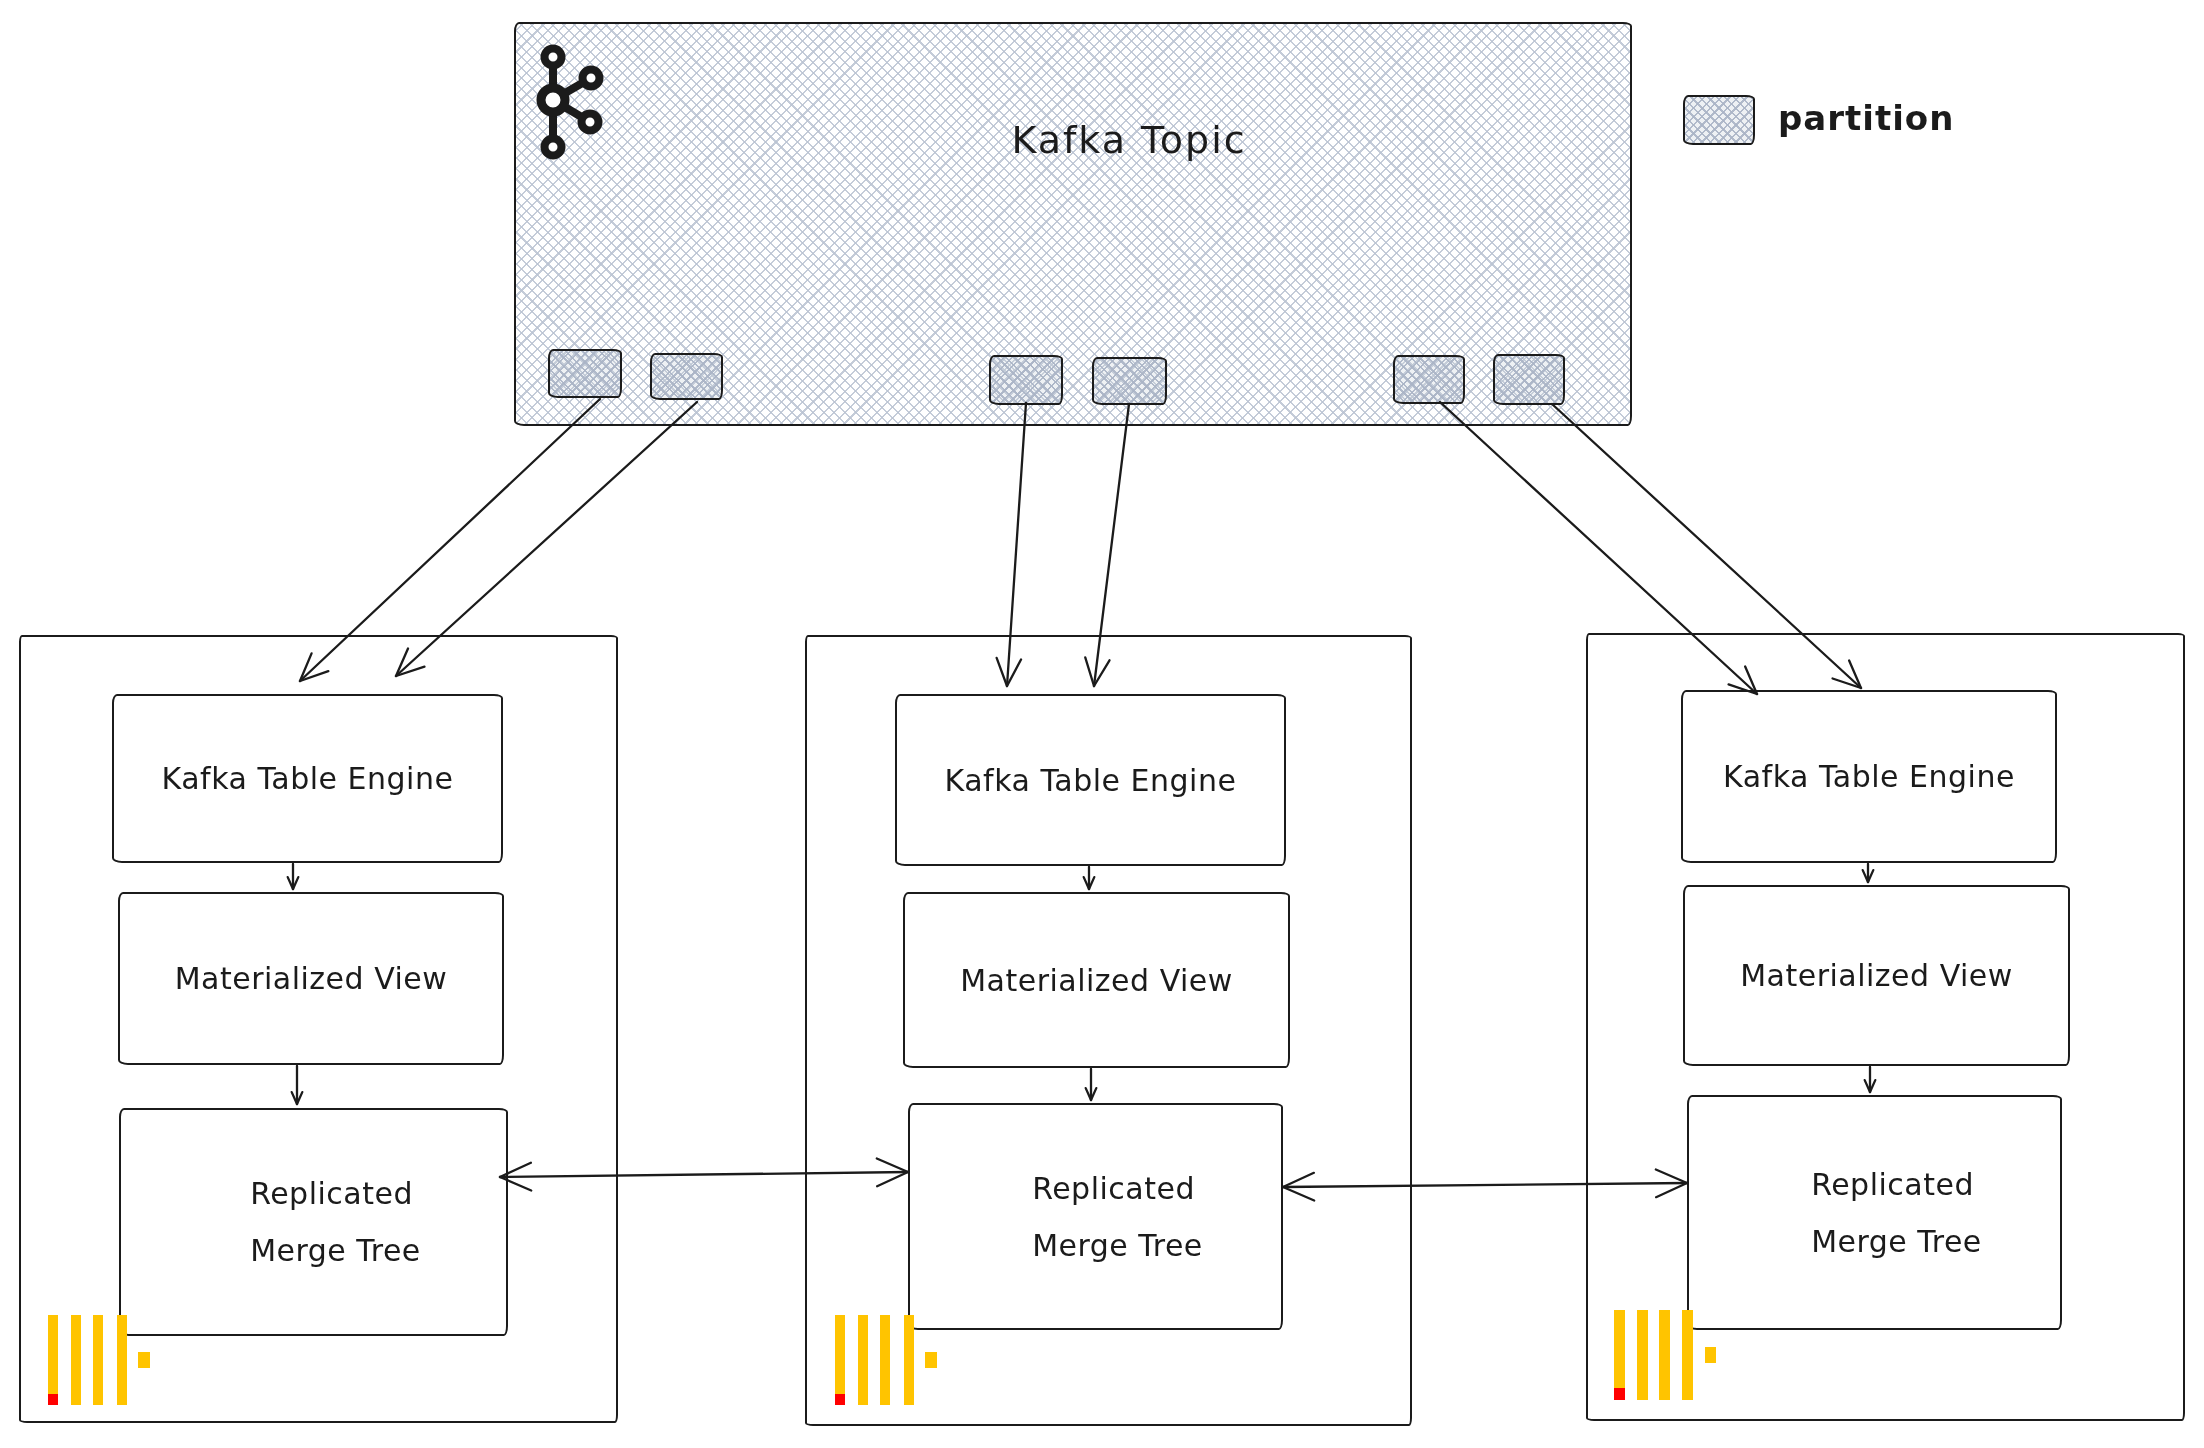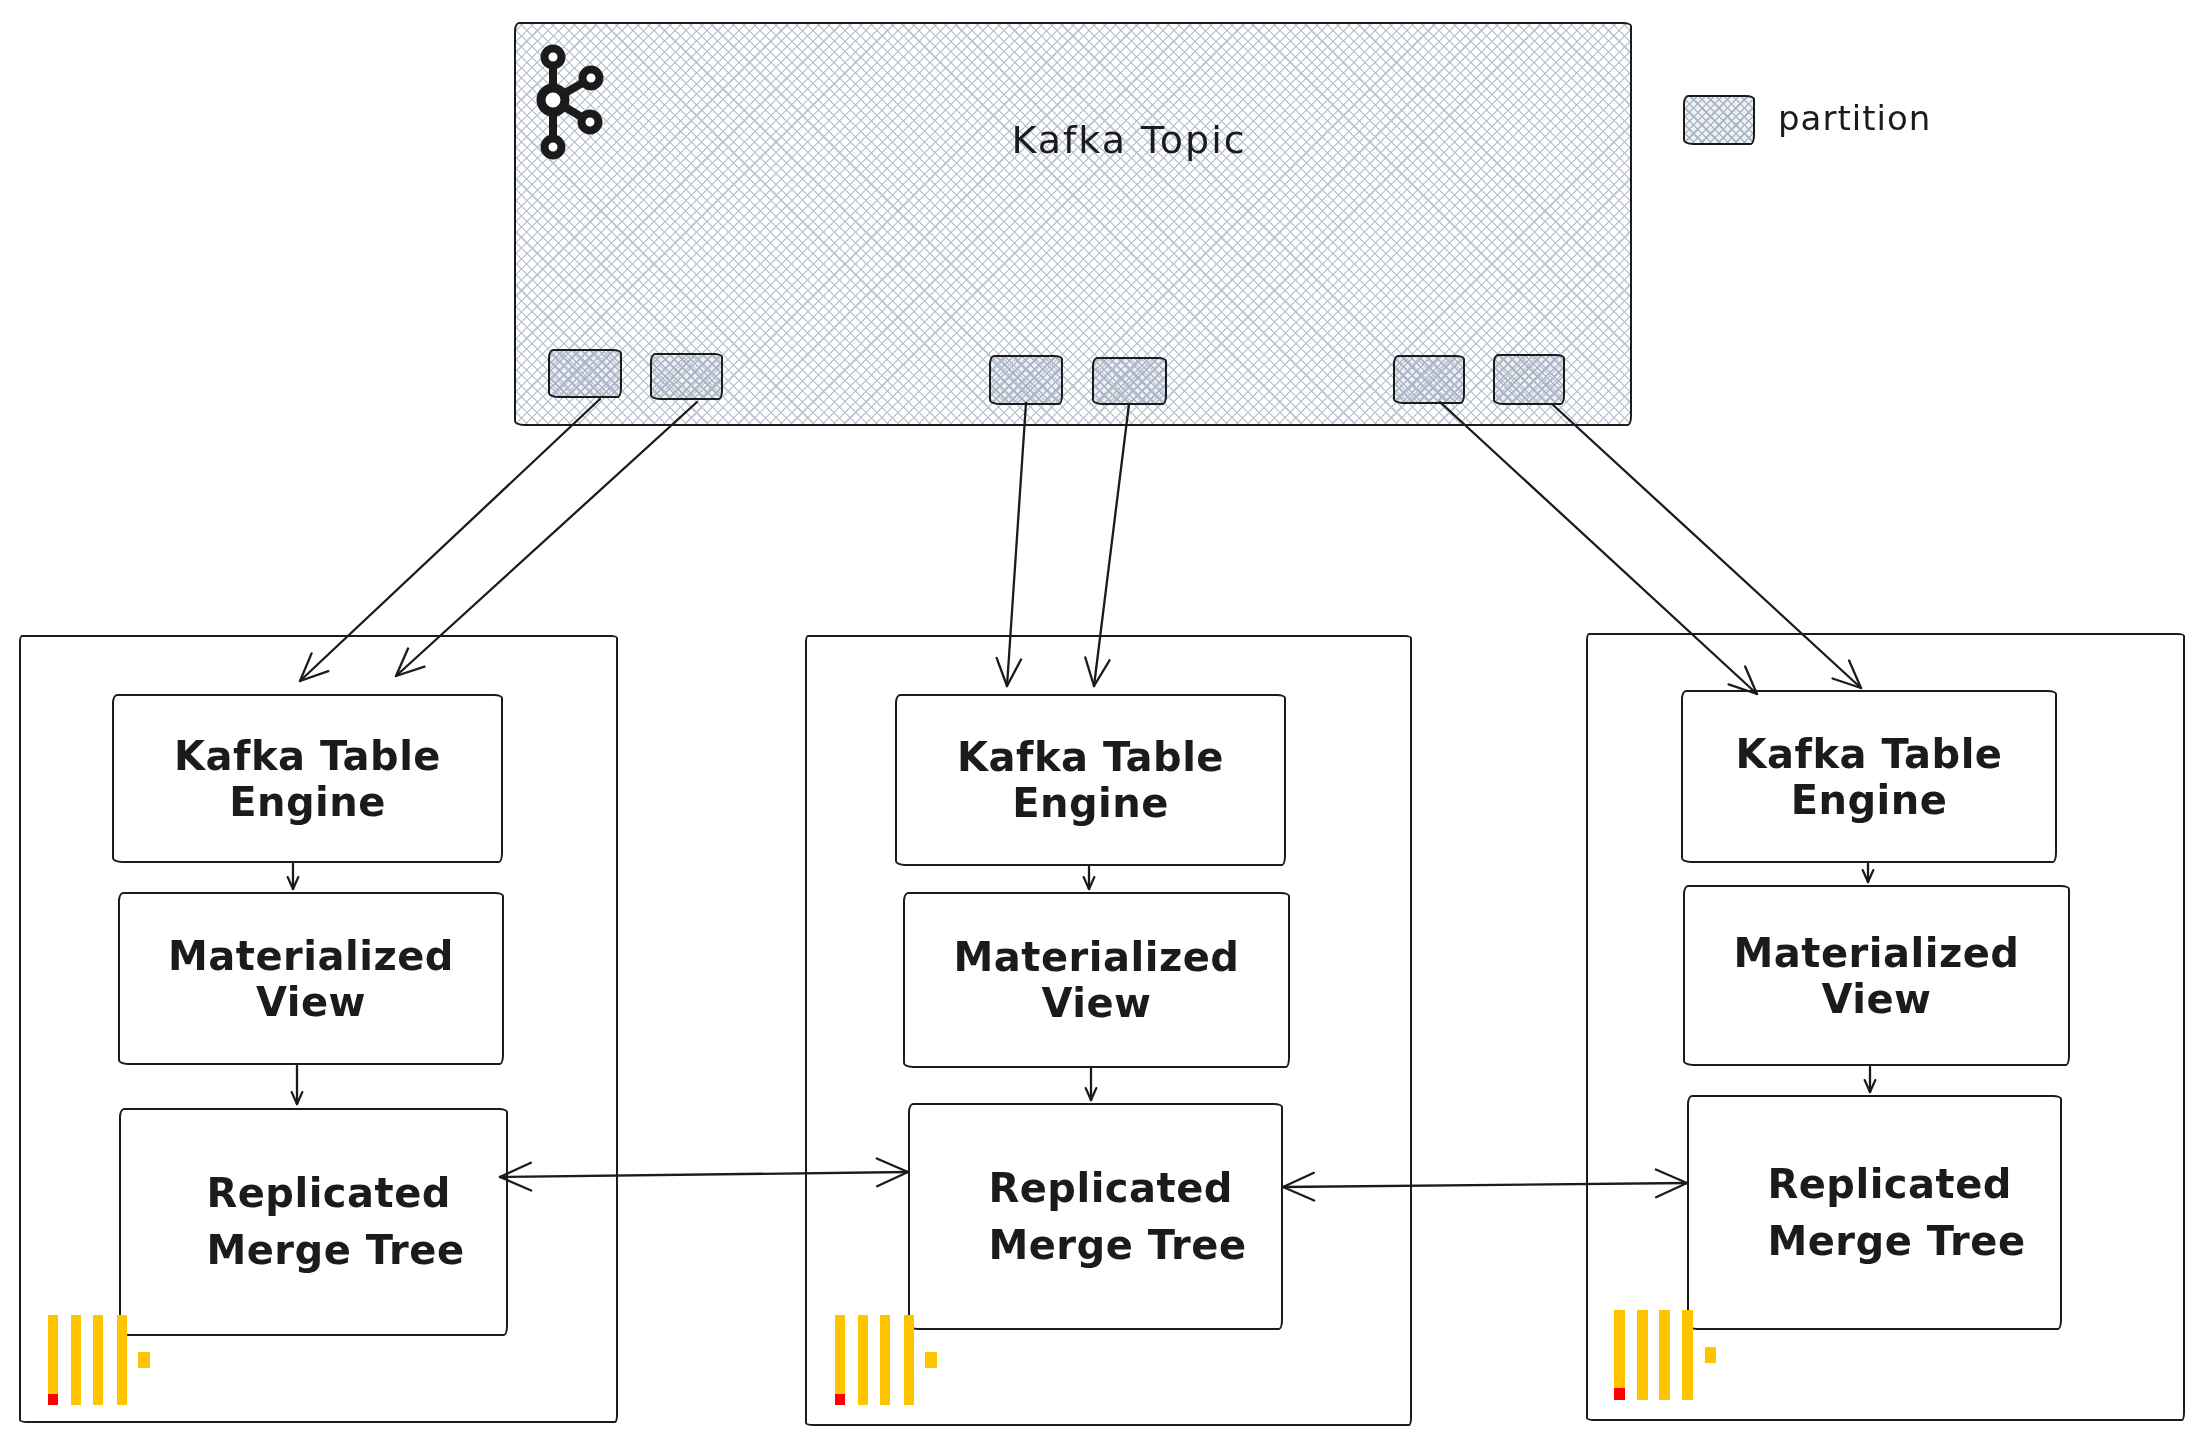--- a/index.html
+++ b/index.html
@@ -28,25 +28,25 @@
       repeating-linear-gradient(45deg, rgba(170,180,198,.9) 0 1.5px, transparent 1.5px 6px),
       repeating-linear-gradient(-45deg, rgba(170,180,198,.9) 0 1.5px, transparent 1.5px 6px),
       rgba(199,207,218,0.30);
   }
   .topic-box{left:514px;top:22px;width:1118px;height:404px;}
   .topic-title{
     left:514px;top:118px;width:1230px;text-align:center;
     font-size:38px;font-weight:500;letter-spacing:2px;
   }
   .legend-label{
-    left:1778px;top:98px;font-size:34px;font-weight:400;letter-spacing:1px;text-align:center;
+    left:1778px;top:98px;font-size:34px;font-weight:700;letter-spacing:1px;text-align:center;
   }
   .node-label{
     display:flex;align-items:center;justify-content:center;
-    font-size:40px;font-weight:700;letter-spacing:.5px;text-align:center;
+    font-size:30px;font-weight:400;letter-spacing:.5px;text-align:center;
   }
   .rmt-label{line-height:57px;display:inline-block;text-align:left;margin-left:44px;}
   .container{background:transparent;border-radius:3px 7px 3px 8px/7px 3px 8px 3px;}
   .inner{background:#fff;}
   svg.overlay{position:absolute;left:0;top:0;pointer-events:none;}
   .arrow-line{stroke:var(--stroke);stroke-width:2.3;stroke-linecap:round;fill:none;}
 </style>
 </head>
 <body>
 

